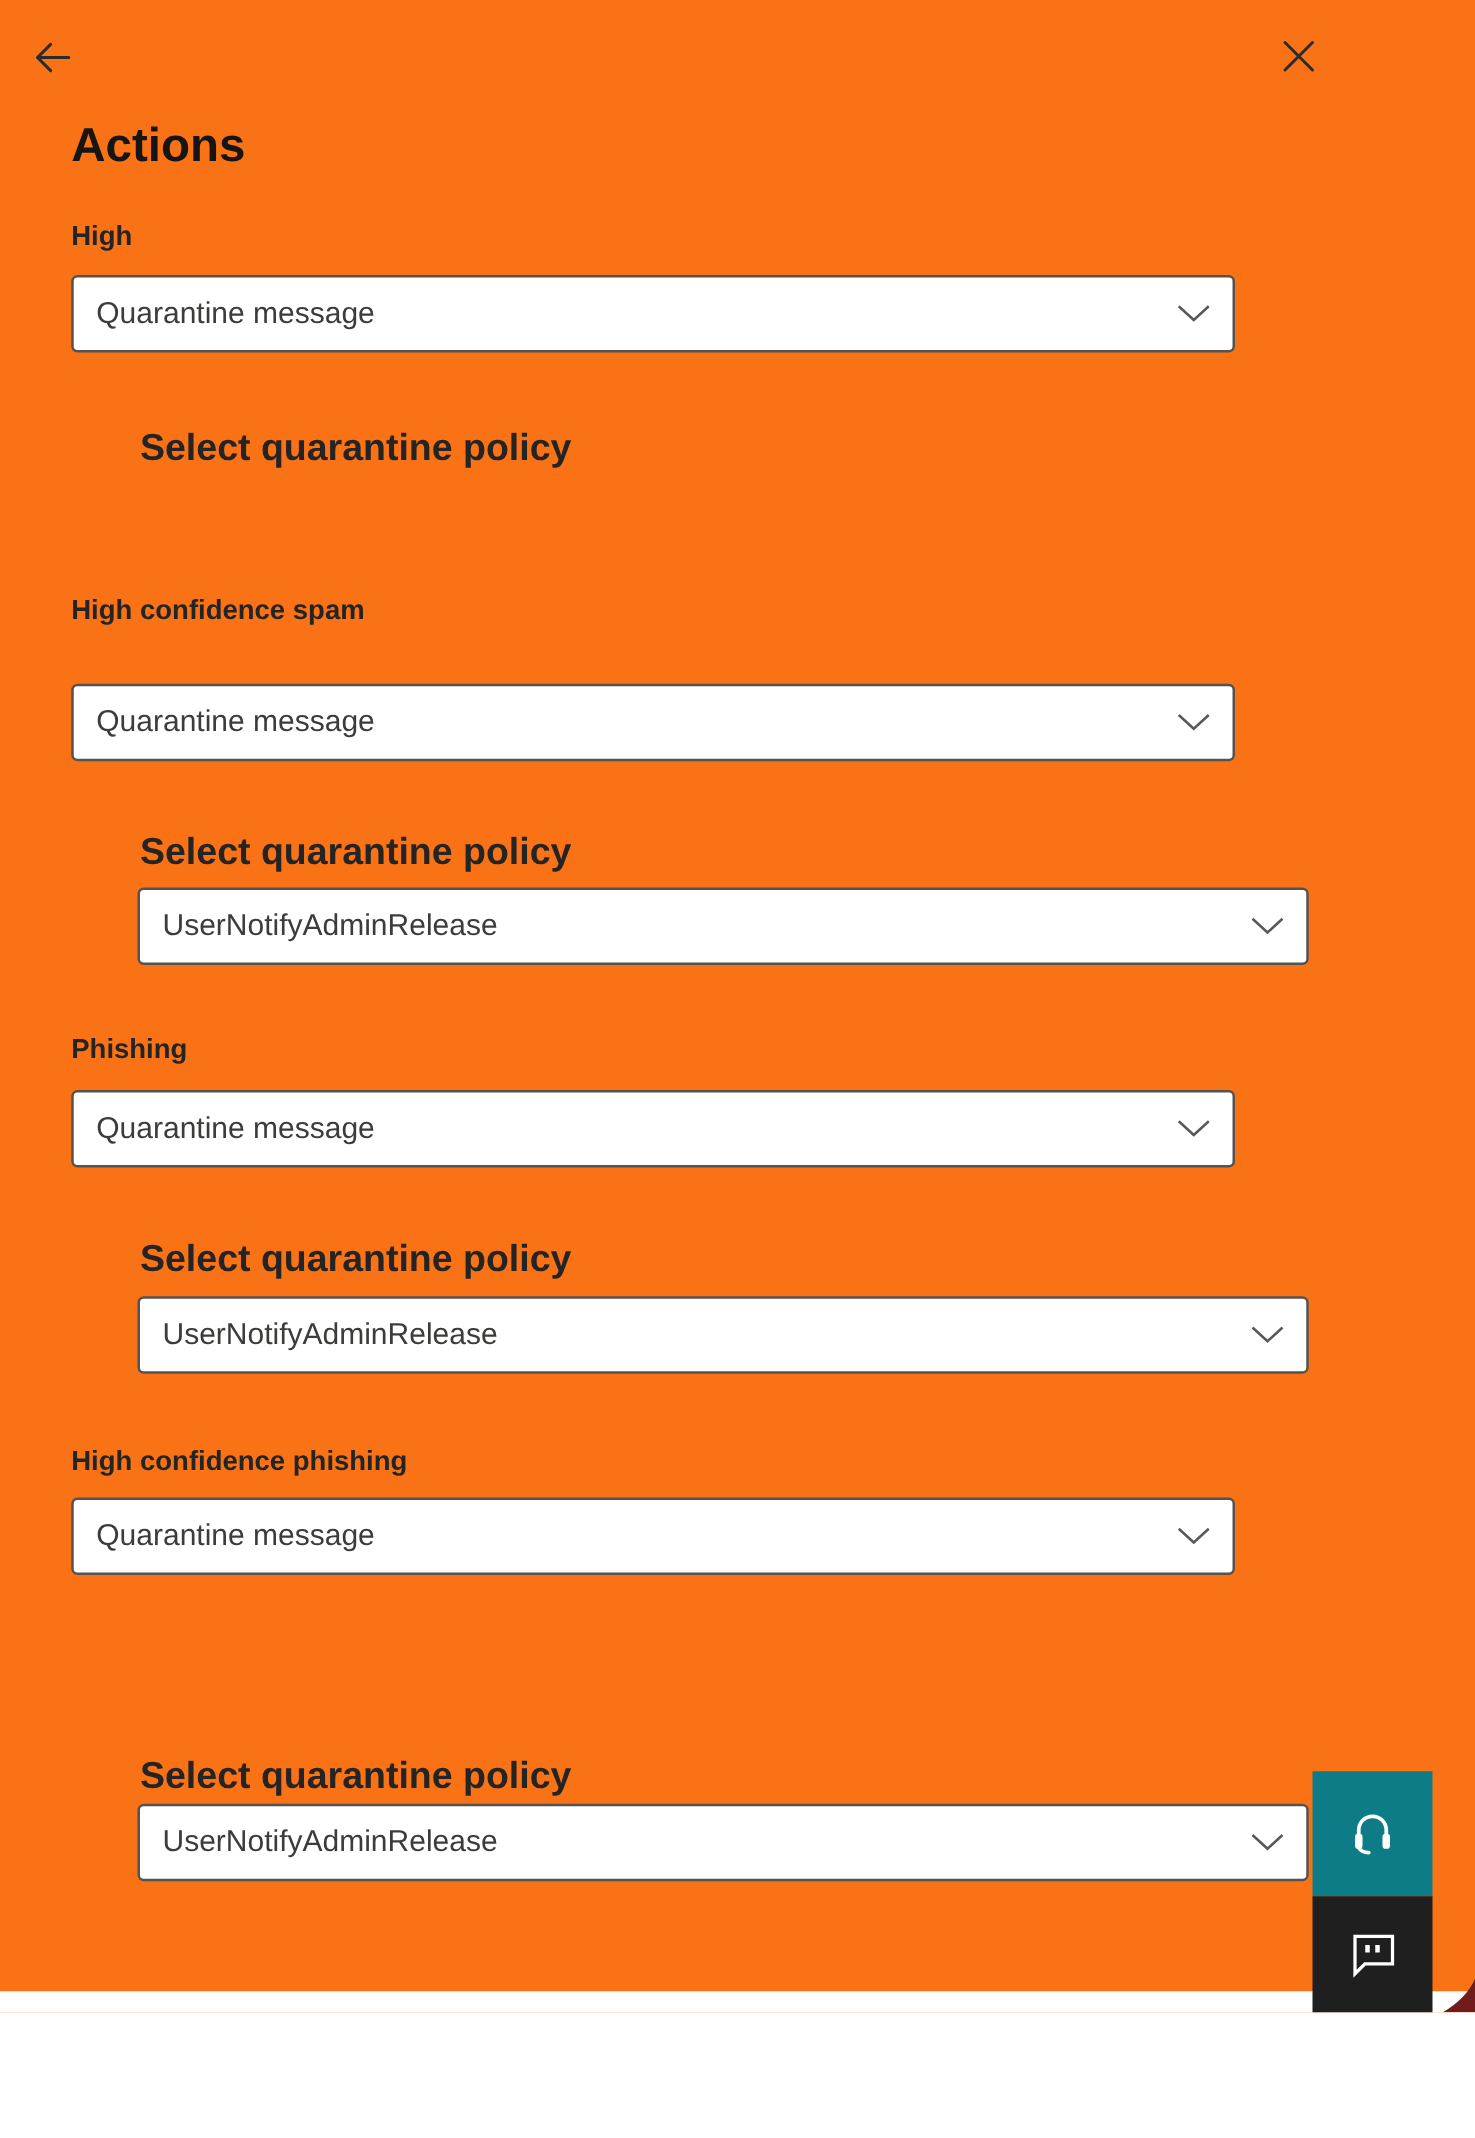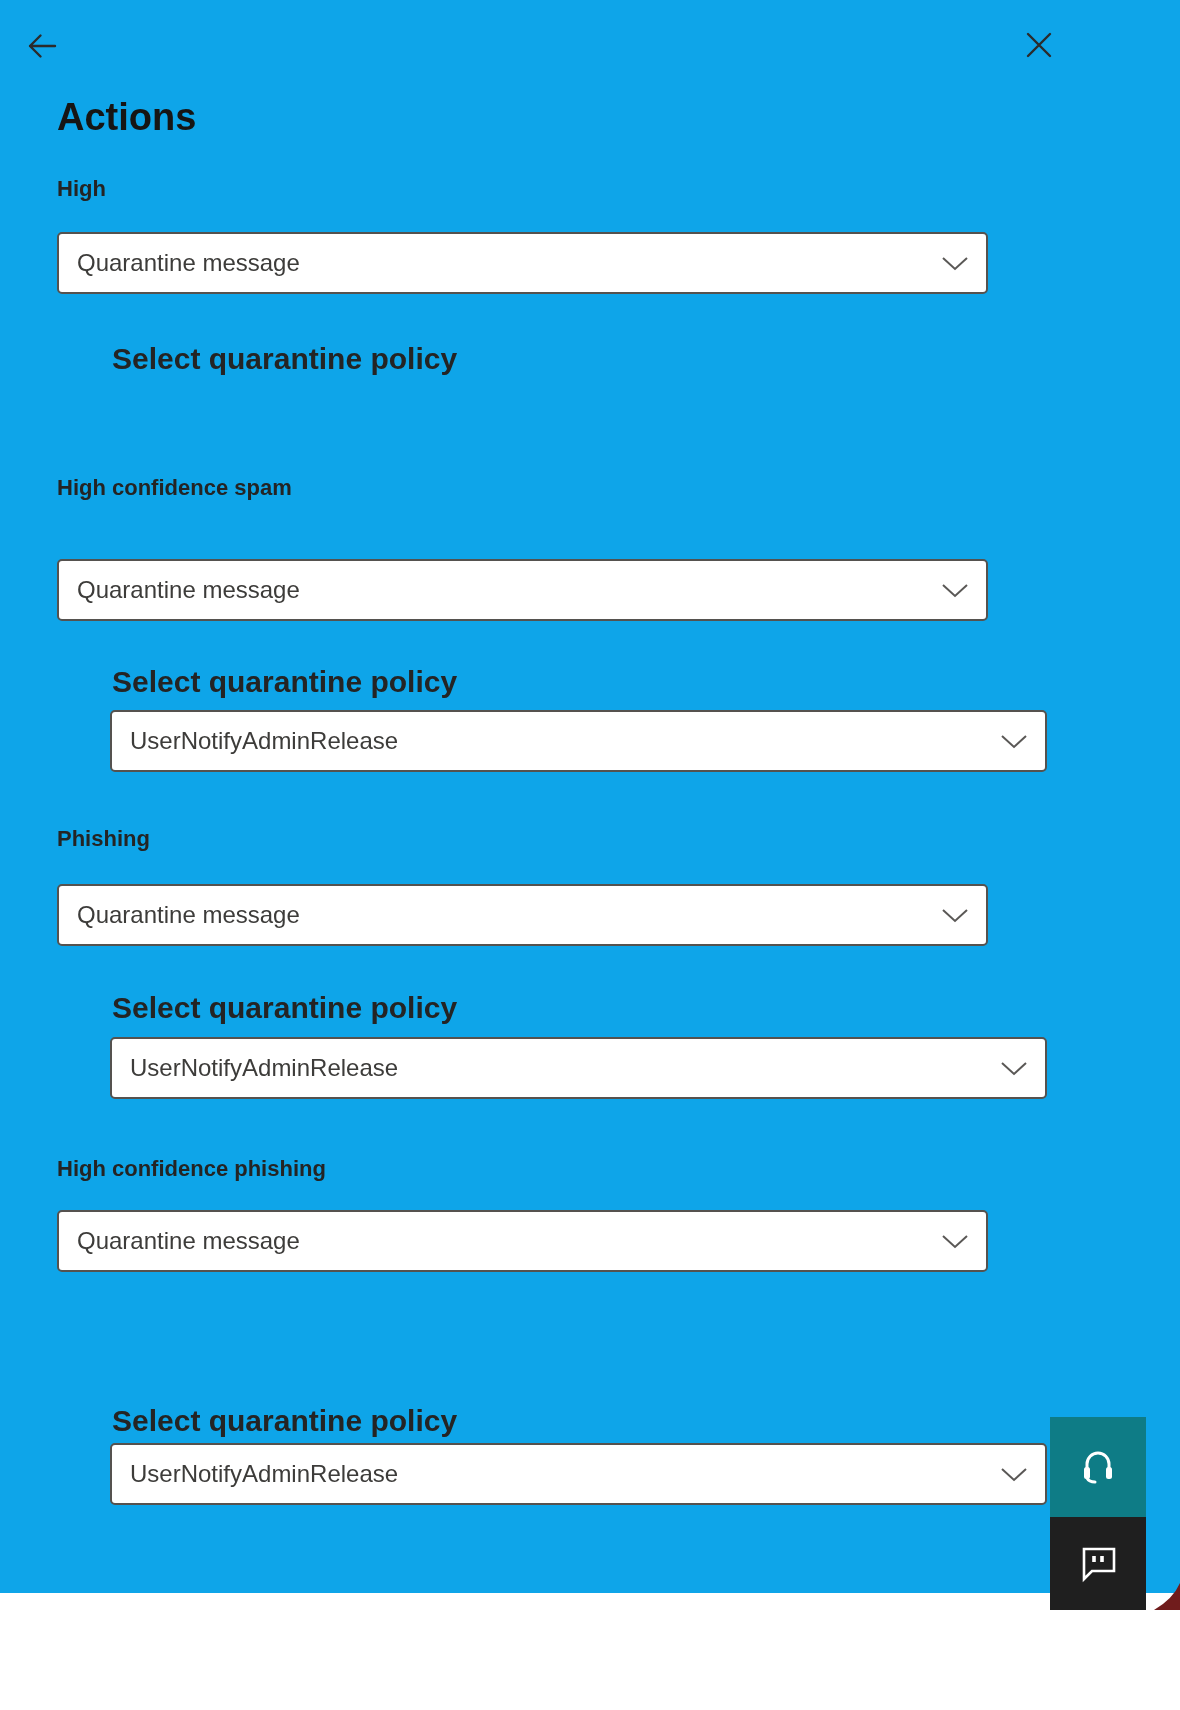--- a/index.html
+++ b/index.html
@@ -1,29 +1,29 @@
 <!DOCTYPE html>
 <html><head>
 <meta charset="utf-8">
 <style>
   html,body{margin:0;padding:0;background:#ffffff;}
   .screen{
-    position:relative;width:1180px;height:1610px;background:#0ea5e9;
+    position:relative;width:1180px;height:1610px;background:#f97316;
     overflow:hidden;font-family:"Liberation Sans",sans-serif;color:#242424;
   }
   .icon-btn{position:absolute;background:none;border:none;padding:0;cursor:pointer;line-height:0;}
   .page-title{position:absolute;left:57px;top:96px;font-size:38px;font-weight:700;color:#161514;}
   .sec-label{position:absolute;left:57px;font-size:22px;font-weight:600;color:#242424;}
   .policy-label{position:absolute;left:112px;font-size:30px;font-weight:700;color:#242424;}
   .dd{
     position:absolute;height:62px;box-sizing:border-box;background:#fff;
     border:2px solid #55524f;border-radius:5px;display:flex;align-items:center;
     padding:0 56px 0 18px;font-size:24px;color:#3d3c3a;cursor:pointer;
   }
-  .dd-main{left:57px;width:931px;margin-top:12px;}
+  .dd-main{left:57px;width:931px;}
   .dd-ind{left:110px;width:937px;}
   .chev{position:absolute;right:18px;top:50%;transform:translateY(-50%);}
   .note{
     position:absolute;left:57px;top:1303px;width:985px;
     font-size:22.5px;line-height:37px;color:#424242;font-weight:400;
   }
   .truncated-label{
     position:absolute;left:57px;top:1566px;height:27px;overflow:hidden;
     font-size:22px;font-weight:600;color:#242424;white-space:nowrap;
   }

